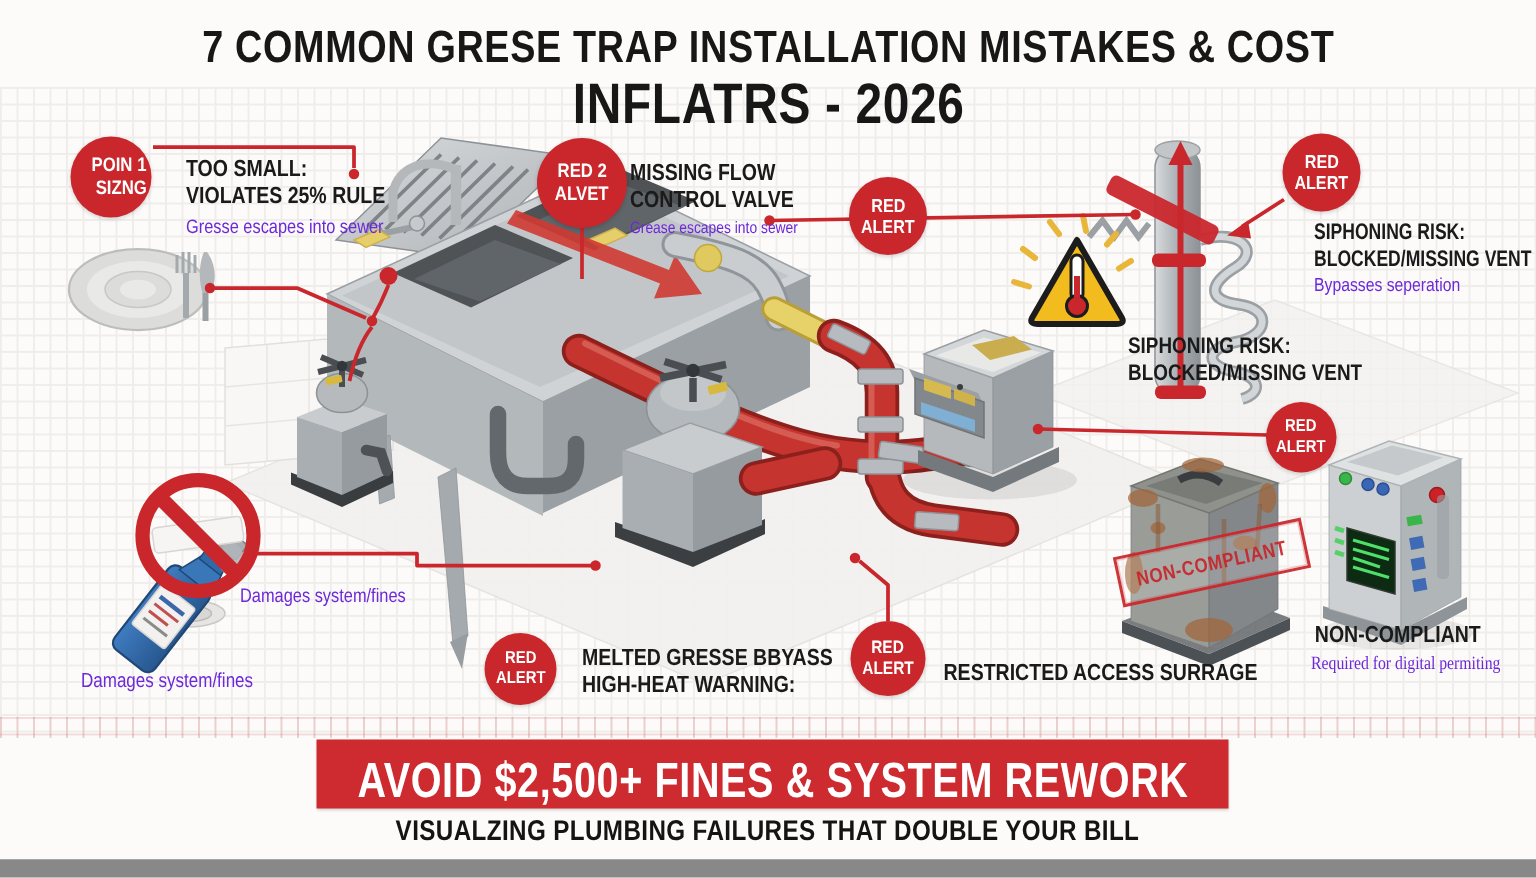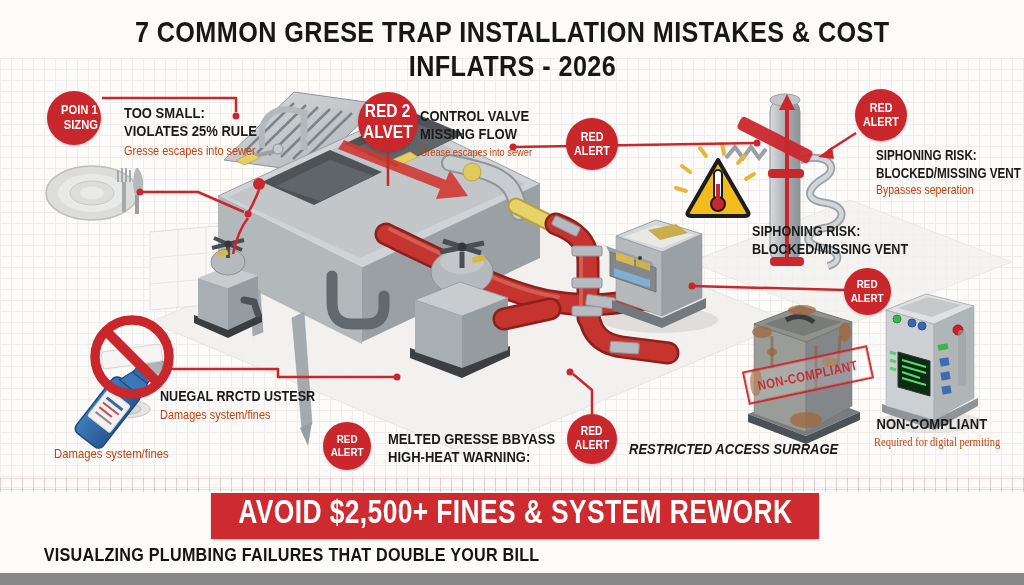--- a/index.html
+++ b/index.html
@@ -26,41 +26,41 @@
   .sR{stroke:#c9cdd0;stroke-width:14px;fill:none;stroke-linecap:round}
   .yD{stroke:#b99f35;stroke-width:17px;fill:none;stroke-linecap:round}
   .yR{stroke:#e7d26a;stroke-width:13px;fill:none;stroke-linecap:round}
   .cn{stroke:var(--red);stroke-width:2.5px;fill:none;stroke-linejoin:round}
 
   .cond{display:inline-block;transform:scaleX(.84);transform-origin:0 50%;white-space:nowrap;}
   .condc{display:inline-block;transform:scaleX(.84);transform-origin:50% 50%;white-space:nowrap;}
 
   .title{position:absolute;left:0;top:15px;width:1024px;text-align:center;z-index:7;color:#171717;font-weight:bold;line-height:1.12;}
   .title .t1{font-size:30px;letter-spacing:.5px;}
-  .title .t2{font-size:30px;letter-spacing:.5px;}
+  .title .t2{font-size:38px;letter-spacing:.5px;}
 
   .badge{position:absolute;background:var(--red);border-radius:50%;color:#fff;display:flex;flex-direction:column;
     align-items:center;justify-content:center;font-weight:bold;z-index:6;line-height:1.15;text-align:center;
     box-shadow:0 1px 3px rgba(0,0,0,.18);}
   .badge span{display:block;transform:scaleX(.86);white-space:nowrap;}
 
   .callout{position:absolute;z-index:5;color:#1a1a1a;font-weight:bold;line-height:1.18;}
   .callout .cl{display:block;}
-  .csub{display:block;font-weight:normal;color:#c2410c;margin-top:2px;}
+  .csub{display:block;font-weight:normal;color:#6d28d9;margin-top:2px;}
   .center{text-align:center;}
 
   .stamp{position:absolute;left:744px;top:358px;width:124px;height:30px;z-index:5;
     transform:rotate(-12deg);border:2.5px solid var(--red);color:var(--red);
     display:flex;align-items:center;justify-content:center;font-weight:bold;font-size:13.5px;
     letter-spacing:.5px;background:rgba(252,250,248,.18);opacity:.93;box-shadow:inset 0 0 0 1px rgba(201,39,44,.25);}
 
   .banner{position:absolute;left:211px;top:493px;width:608px;height:46px;background:var(--banner);
-    display:flex;align-items:flex-start;justify-content:center;z-index:7;box-shadow:0 1px 2px rgba(0,0,0,.2);}
+    display:flex;align-items:flex-end;justify-content:center;z-index:7;box-shadow:0 1px 2px rgba(0,0,0,.2);}
   .banner span{color:#fff;font-weight:bold;font-size:33px;letter-spacing:.5px;transform:scaleX(.8);white-space:nowrap;}
-  .banner-sub{position:absolute;left:0;top:544px;width:1024px;z-index:7;}
+  .banner-sub{position:absolute;left:0;top:544px;width:1024px;text-align:center;z-index:7;}
   .banner-sub span{color:#141414;font-weight:bold;font-size:19px;letter-spacing:.3px;transform:scaleX(.85);display:inline-block;white-space:nowrap;}
 </style>
 </head>
 <body>
 
 <div class="canvas">
   <div class="grid-band"></div>
   <div class="grid-red"></div>
 
   <svg class="illu" width="1024" height="585" viewBox="0 0 1024 585">
@@ -322,21 +322,21 @@
 
   <div class="title">
     <div class="t1"><span class="condc">7 COMMON GRESE TRAP INSTALLATION MISTAKES &amp; COST</span></div>
     <div class="t2"><span class="condc">INFLATRS - 2026</span></div>
   </div>
 
   <div class="badge" style="left:47px;top:91px;width:54px;height:54px;font-size:13px;align-items:flex-end;">
     <span>POIN 1</span>
     <span>SIZNG</span>
   </div>
-  <div class="badge" style="left:358px;top:92px;width:60px;height:60px;font-size:18px;">
+  <div class="badge" style="left:358px;top:92px;width:60px;height:60px;font-size:13px;">
     <span>RED 2</span>
     <span>ALVET</span>
   </div>
   <div class="badge" style="left:566px;top:118px;width:52px;height:52px;font-size:12.5px;">
     <span>RED</span>
     <span>ALERT</span>
   </div>
   <div class="badge" style="left:855px;top:89px;width:52px;height:52px;font-size:12.5px;">
     <span>RED</span>
     <span>ALERT</span>
@@ -353,45 +353,44 @@
     <span>RED</span>
     <span>ALERT</span>
   </div>
 
   <div class="callout" style="left:124px;top:104px;font-size:15.5px;">
     <span class="cl"><span class="cond">TOO SMALL:</span></span>
     <span class="cl"><span class="cond">VIOLATES 25% RULE</span></span>
     <span class="csub" style="font-size:13px;"><span class="cond">Gresse escapes into sewer</span></span>
   </div>
   <div class="callout" style="left:420px;top:107px;font-size:15.5px;">
+    <span class="cl"><span class="cond">MISSING FLOW</span></span>
     <span class="cl"><span class="cond">CONTROL VALVE</span></span>
-    <span class="cl"><span class="cond">MISSING FLOW</span></span>
     <span class="csub" style="font-size:11px;"><span class="cond">Grease escapes into sewer</span></span>
   </div>
   <div class="callout" style="left:876px;top:146px;font-size:15px;">
     <span class="cl"><span class="cond" style="transform:scaleX(.78);">SIPHONING RISK:</span></span>
     <span class="cl"><span class="cond" style="transform:scaleX(.78);">BLOCKED/MISSING VENT</span></span>
     <span class="csub" style="font-size:12.5px;"><span class="cond">Bypasses seperation</span></span>
   </div>
   <div class="callout" style="left:752px;top:222px;font-size:15px;">
     <span class="cl"><span class="cond">SIPHONING RISK:</span></span>
     <span class="cl"><span class="cond">BLOCKED/MISSING VENT</span></span>
   </div>
   <div class="callout" style="left:160px;top:387px;font-size:15px;">
-    <span class="cl"><span class="cond">NUEGAL RRCTD USTESR</span></span>
     <span class="csub" style="font-size:13px;"><span class="cond">Damages system/fines</span></span>
   </div>
   <div class="callout" style="left:46px;top:444px;font-size:16.5px;">
     <span class="csub" style="font-size:13.5px;margin-left:8px;"><span class="cond">Damages system/fines</span></span>
   </div>
   <div class="callout" style="left:388px;top:430px;font-size:15.5px;">
     <span class="cl"><span class="cond">MELTED GRESSE BBYASS</span></span>
     <span class="cl"><span class="cond">HIGH-HEAT WARNING:</span></span>
   </div>
-  <div class="callout" style="left:629px;top:440px;font-size:15.5px;font-style:italic;">
+  <div class="callout" style="left:629px;top:440px;font-size:15.5px;">
     <span class="cl"><span class="cond">RESTRICTED ACCESS SURRAGE</span></span>
   </div>
   <div class="callout center" style="left:862px;top:415px;width:140px;font-size:15.5px;">
     <span class="cl"><span class="condc">NON-COMPLIANT</span></span>
     <span class="csub" style="font-size:12.5px;font-family:Liberation Serif, serif;"><span class="condc">Required for digital permiting</span></span>
   </div>
 
   <div class="stamp">
     <span class="condc">NON-COMPLIANT</span>
   </div>

